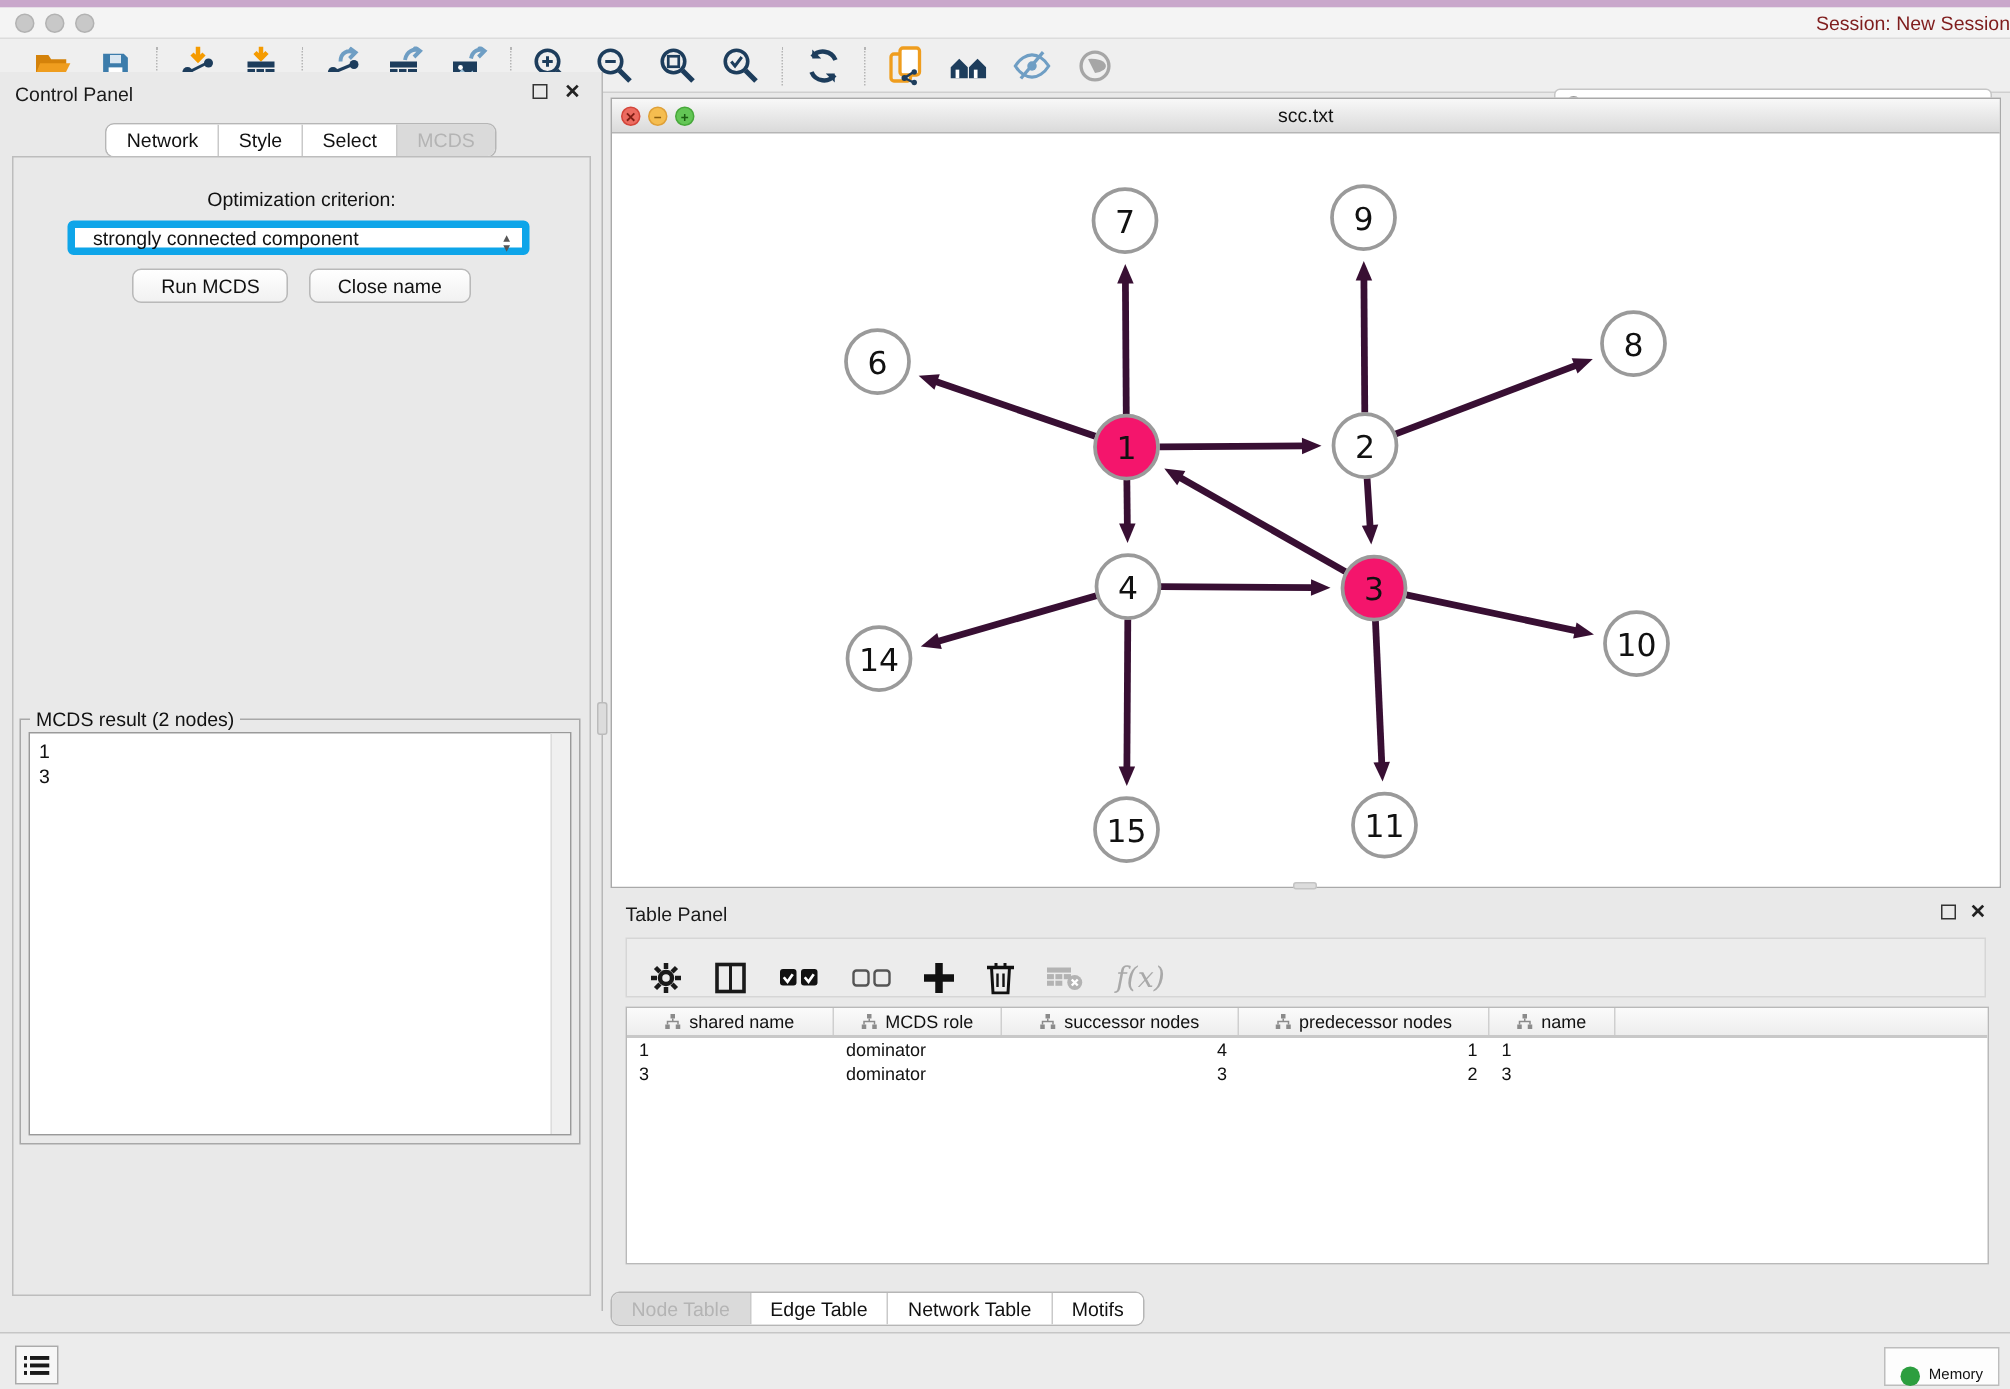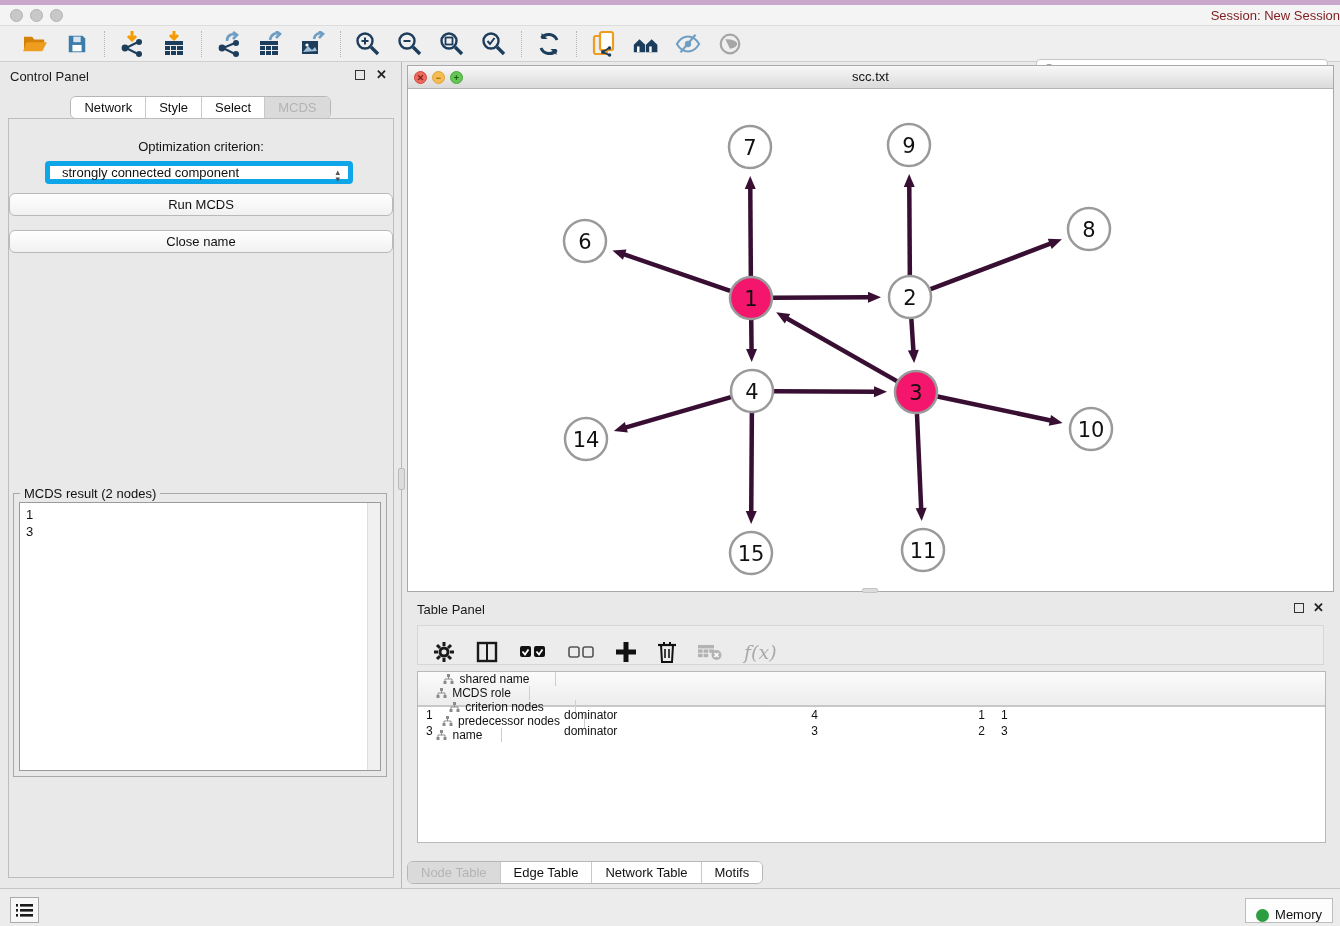--- a/index.html
+++ b/index.html
@@ -19,21 +19,21 @@
   #toolbar { left:0; top:26px; width:1340px; height:36px; background:#efefef;
     border-bottom:1px solid #cfcfcf; display:flex; align-items:center; padding-left:8px; }
   .tb-group { display:flex; align-items:center; gap:16px; padding:0 14px; }
   .tb-sep { width:1px; height:26px; border-left:1px dotted #b5b5b5; }
   .tb-icon { width:26px; height:26px; display:flex; align-items:center; justify-content:center; }
   #search-wrap { position:absolute; right:12px; top:33px; width:292px; height:23px;
     background:#fff; border:1px solid #c6c6c6; border-radius:4px; display:flex; align-items:center; padding-left:6px; }
   #search-input { border:none; outline:none; flex:1; font-size:12px; background:transparent; }
 
   
-  #control-panel { left:0; top:62px; width:402px; height:826px; background:#e9e9e9;
+  #control-panel { left:0; top:48px; width:402px; height:826px; background:#e9e9e9;
     border-right:1px solid #b8b8b8; }
   .panel-header { position:relative; height:28px; }
   .panel-title { position:absolute; left:10px; top:7px; font-size:13px; color:#1a1a1a; }
   .float-icon { position:absolute; top:8px; width:10px; height:10px; border:1.6px solid #333; }
   .close-icon { position:absolute; top:5px; font-size:13px; font-weight:bold; color:#222; }
 
   .seg { display:flex; border:1px solid #b6b6b6; border-radius:6px; background:#fff; overflow:hidden; }
   .seg-tab { padding:3px 13px; font-size:13px; color:#111; border-left:1px solid #c9c9c9;
     background:#fff; white-space:nowrap; }
   .seg-tab:first-child { border-left:none; }
@@ -41,21 +41,21 @@
   #control-tabs-row { position:absolute; left:0; top:34px; width:100%; display:flex; justify-content:center; }
 
   #cp-content { position:absolute; left:8px; top:56px; width:386px; height:760px;
     border:1px solid #bdbdbd; background:#e9e9e9; }
   #opt-label { position:absolute; top:20px; width:100%; text-align:center; font-size:13px; color:#111; }
   #opt-select { position:absolute; left:36px; top:42px; width:308px; height:23px; background:#fff;
     border:5px solid #0ea5e9; border-radius:4px; font-size:13px; color:#111;
     display:flex; align-items:center; padding-left:12px; }
   .stepper { position:absolute; right:8px; top:3px; display:flex; flex-direction:column; line-height:7px;
     font-size:9px; color:#555; }
-  .cp-btn-row { position:absolute; top:74px; width:100%; display:flex; justify-content:center; gap:14px;flex-direction:column; }
+  .cp-btn-row { position:absolute; top:74px; width:100%; display:flex; justify-content:center; gap:14px; }
   .cp-btn { height:23px; padding:0 18px; font-size:13px; color:#111; background:linear-gradient(#ffffff,#f1f1f1);
     border:1px solid #b9b9b9; border-radius:6px; line-height:21px; }
 
   #mcds-fieldset { position:absolute; left:4px; top:374px; width:374px; height:284px;
     border:1px solid #a8a8a8; }
   #mcds-legend { position:absolute; left:6px; top:-8px; background:#e9e9e9; padding:0 4px;
     font-size:13px; color:#111; }
   #mcds-textarea { position:absolute; left:5px; top:8px; right:5px; bottom:5px; background:#fff;
     border:1px solid #9a9a9a; }
   #mcds-lines { position:absolute; left:6px; top:3px; font-size:13px; color:#111; line-height:17px; }
@@ -82,38 +82,38 @@
 
   
   #table-panel { left:407px; top:595px; width:927px; height:293px; background:#e9e9e9; }
   #tp-toolbar { position:absolute; left:10px; top:30px; right:10px; height:40px;
     border:1px solid #d6d6d6; background:#ececec; display:flex; align-items:flex-end; gap:22px; padding-left:16px; }
   .tp-icon { display:flex; align-items:center; justify-content:center; height:24px; }
   .fx { font-family:"DejaVu Serif", serif; font-style:italic; font-size:19px; color:#a9a9a9; }
 
   #data-table { position:absolute; left:10px; top:76px; width:909px; height:172px;
     background:#fff; border:1px solid #b9b9b9; overflow:hidden; }
-  #header-row { display:flex; height:35px; border-bottom:2px solid #c8c8c8;
-    background:linear-gradient(#fbfbfb,#ededed);flex-direction:column; }
+  #header-row { display:flex; height:20px; border-bottom:2px solid #c8c8c8;
+    background:linear-gradient(#fbfbfb,#ededed); }
   .hcell { display:flex; align-items:center; justify-content:center; gap:5px;
     border-right:1px solid #cfcfcf; font-size:12px; color:#111; }
   .trow { display:flex; height:16px; font-size:12px; color:#111; }
   .tcell { padding:0 8px; line-height:16px; white-space:nowrap; overflow:hidden; }
   .al { text-align:left; } .ar { text-align:right; }
 
   #bottom-tabs-row { position:absolute; left:0; bottom:4px; width:100%; display:flex; }
 
   
   #status-bar { left:0; top:888px; width:1340px; height:38px; background:#ececec;
     border-top:1px solid #c6c6c6; }
   #list-btn { position:absolute; left:10px; top:8px; width:29px; height:26px;
     background:#f7f7f7; border:1px solid #ababab; display:flex; align-items:center; justify-content:center; }
-  #memory-btn { position:absolute; right:7px; top:9px; height:25px; padding:0 10px;
-    background:#fdfdfd; border:1px solid #bdbdbd; display:flex; align-items:flex-end; gap:6px;
-    font-size:13px; color:#111; }
+  #memory-btn { position:absolute; right:7px; top:9px; height:25px; padding:12px 10px;
+    background:#fdfdfd; border:1px solid #bdbdbd; display:flex; align-items:flex-start; gap:6px;
+    font-size:10px; color:#111; }
   #memory-dot { width:13px; height:13px; border-radius:50%; background:#2c9e3f; }
 </style>
 </head>
 <body>
 
 <div id="top-strip" class="abs"></div>
 <div id="titlebar" class="abs">
   <span class="traffic" style="left:10px"></span>
   <span class="traffic" style="left:30px"></span>
   <span class="traffic" style="left:50px"></span>
@@ -494,21 +494,21 @@
         </div>
         <div class="hcell" style="width: 158px;">
           <svg width="11" height="11" viewBox="0 0 11 11">
             <g fill="#8b8b8b">
               <rect x="4" y="0" width="3" height="3"></rect>
               <rect x="0.5" y="7" width="3" height="3"></rect>
               <rect x="7.5" y="7" width="3" height="3"></rect>
             </g>
             <path d="M5.5 3v2M2 7V5h7v2" stroke="#8b8b8b" fill="none"></path>
           </svg>
-          <span>criterion nodes</span>
+          <span>successor nodes</span>
         </div>
         <div class="hcell" style="width: 167px;">
           <svg width="11" height="11" viewBox="0 0 11 11">
             <g fill="#8b8b8b">
               <rect x="4" y="0" width="3" height="3"></rect>
               <rect x="0.5" y="7" width="3" height="3"></rect>
               <rect x="7.5" y="7" width="3" height="3"></rect>
             </g>
             <path d="M5.5 3v2M2 7V5h7v2" stroke="#8b8b8b" fill="none"></path>
           </svg>

